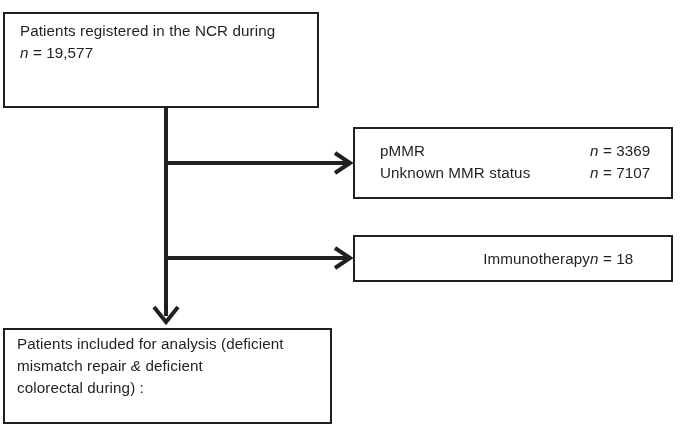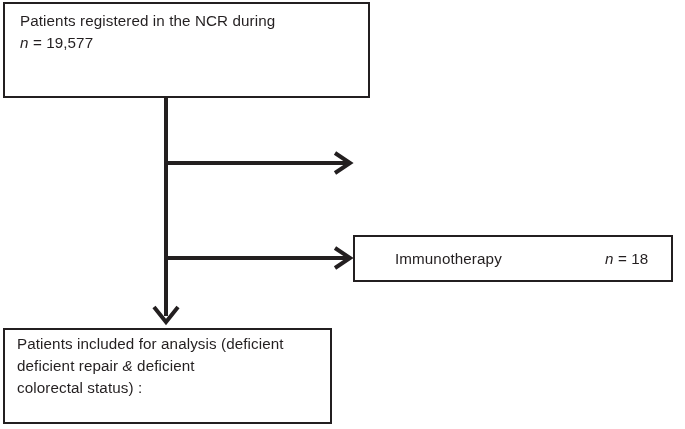--- a/index.html
+++ b/index.html
@@ -30,22 +30,22 @@
     line-height: 22px;
     white-space: nowrap;
     letter-spacing: 0.1px;
   }
   .ital {
     font-style: italic;
   }
   
   #box-screened {
     left: 3px;
-    top: 2px;
-    width: 367px;
+    top: 12px;
+    width: 316px;
     height: 96px;
   }
   #screened-lines {
     left: 15px;
     top: 6px;
   }
   
   #box-excluded-mmr {
     left: 353px;
     top: 127px;
@@ -64,22 +64,23 @@
     top: 11px;
   }
   
   #box-excluded-immuno {
     left: 353px;
     top: 235px;
     width: 320px;
     height: 47px;
   }
   #excluded-immuno-rows {
-    left: 40px;
+    left: 25px;
     top: 11px;
+    text-align: right;
   }
   
   #box-included {
     left: 3px;
     top: 328px;
     width: 329px;
     height: 96px;
   }
   #included-lines {
     left: 12px;
@@ -113,29 +114,37 @@
     <polyline points="154,307 166,322 178,307" fill="none" stroke="#231f20" stroke-width="4" stroke-linecap="butt" stroke-linejoin="miter"></polyline>
   </svg>
 
   <div class="box" id="box-screened">
     <div class="box-text" id="screened-lines">
       <div>Patients registered in the NCR during</div>
       <div><span class="ital">n</span> <span>= 19,577</span></div>
     </div>
   </div>
 
+  <div class="box" id="box-excluded-mmr">
+    <div class="box-text two-col" id="excluded-mmr-rows">
+      <div>pMMR</div>
+      <div><span class="ital">n</span> <span>= 3369</span></div>
+      <div>Unknown MMR status</div>
+      <div><span class="ital">n</span> <span>= 7107</span></div>
+    </div>
+  </div>
 
   <div class="box" id="box-excluded-immuno">
     <div class="box-text two-col" id="excluded-immuno-rows">
       <div>Immunotherapy</div>
       <div><span class="ital">n</span> <span>= 18</span></div>
     </div>
   </div>
 
   <div class="box" id="box-included">
     <div class="box-text" id="included-lines">
       <div>Patients included for analysis (deficient</div>
-      <div><span>deficient repair  </span><span class="ital">&amp;</span><span> deficient</span></div>
-      <div>colorectal status) :</div>
+      <div><span>mismatch repair  </span><span class="ital">&amp;</span><span> deficient</span></div>
+      <div>colorectal during) :</div>
     </div>
   </div>
 
 </div>
 
 </body></html>

